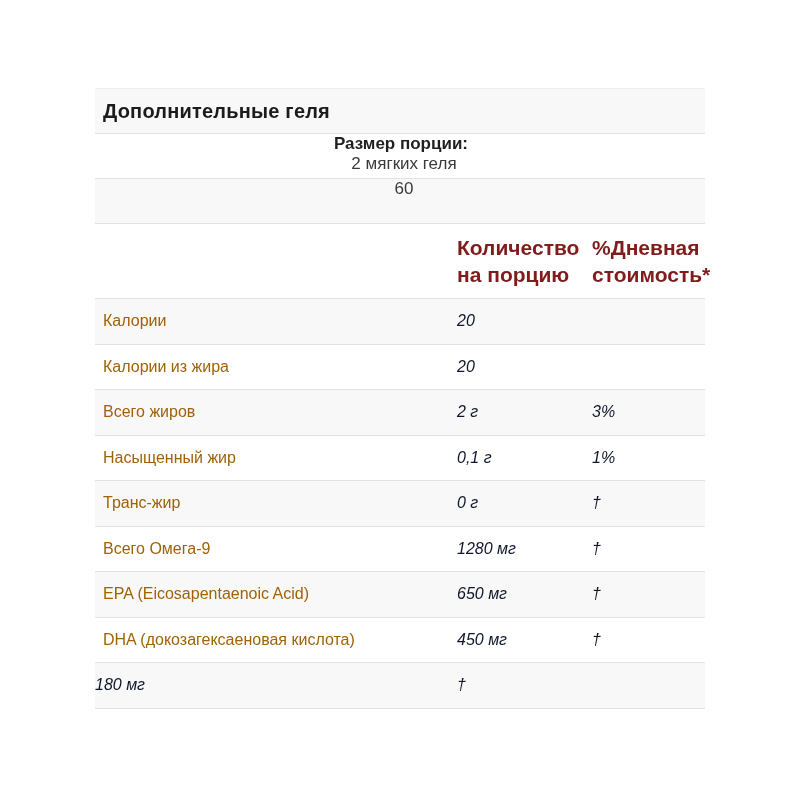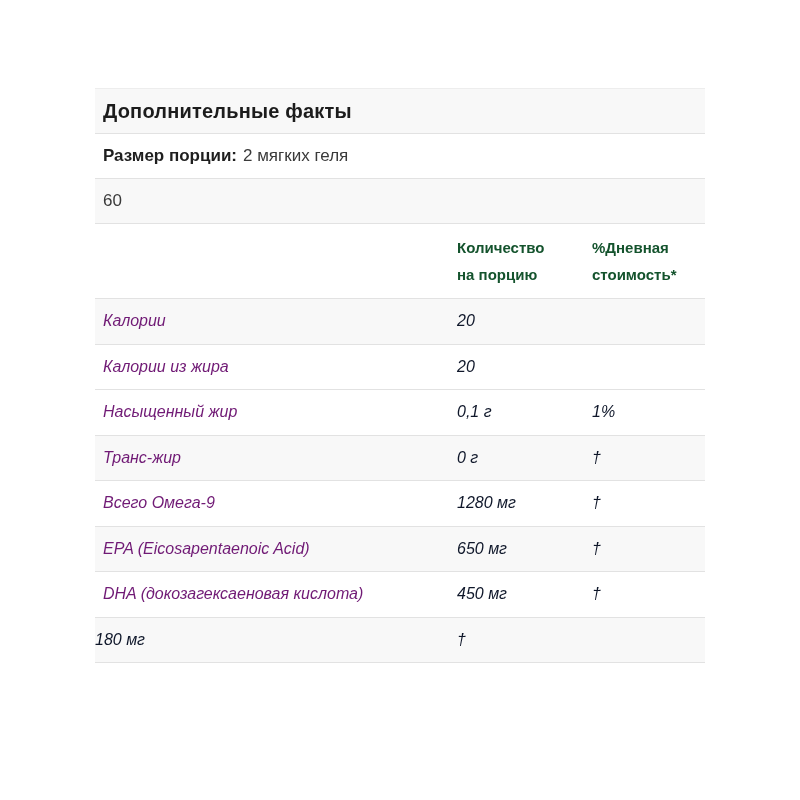--- a/index.html
+++ b/index.html
@@ -43,59 +43,59 @@
     font-weight: bold;
     color: #1c1c1c;
     letter-spacing: 0.2px;
   }
   .row.info-row {
     height: 45px;
     display: flex;
     padding-left: 8px;
     font-size: 17px;
     color: #3a3a3a;
+    flex-direction: column;
   }
   .info-label {
     font-weight: bold;
     color: #1f1f1f;
     margin-right: 6px;
   }
   .row.header-row {
     height: 75px;
   }
   .col-header {
-    font-size: 15px;
+    font-size: 21px;
     font-weight: bold;
-    color: #14532d;
+    color: #7f1d1d;
     line-height: 27px;
     white-space: pre-line;
   }
   .row.data-row {
     height: 45.5px;
     font-size: 16px;
     color: #3a3a3a;
   }
   .cell-label {
     padding-left: 8px;
-    color: #701a75;
-    font-style: italic;
+    color: #a16207;
   }
   .cell-amount, .cell-dv {
     color: #0f172a;
     font-style: italic;
   }
 </style>
 </head>
 <body>
 
 <div class="canvas">
   <div class="facts-table">
 
     <div class="row title-row stripe">
-      <span class="facts-title">Дополнительные факты</span>
+      <span class="facts-title">Дополнительные геля</span>
     </div>
 
     <div class="row info-row plain">
       <span class="info-label">Размер порции:</span>
       <span class="info-value">2 мягких геля</span>
     </div>
 
     <div class="row info-row stripe">
       <span class="info-value">60</span>
     </div>
@@ -113,20 +113,25 @@
       <span class="cell-amount">20</span>
       <span class="cell-dv"></span>
     </div>
 
     <div class="row data-row plain">
       <span class="cell-label">Калории из жира</span>
       <span class="cell-amount">20</span>
       <span class="cell-dv"></span>
     </div>
 
+    <div class="row data-row stripe">
+      <span class="cell-label">Всего жиров</span>
+      <span class="cell-amount">2 г</span>
+      <span class="cell-dv">3%</span>
+    </div>
 
     <div class="row data-row plain">
       <span class="cell-label">Насыщенный жир</span>
       <span class="cell-amount">0,1 г</span>
       <span class="cell-dv">1%</span>
     </div>
 
     <div class="row data-row stripe">
       <span class="cell-label">Транс-жир</span>
       <span class="cell-amount">0 г</span>

